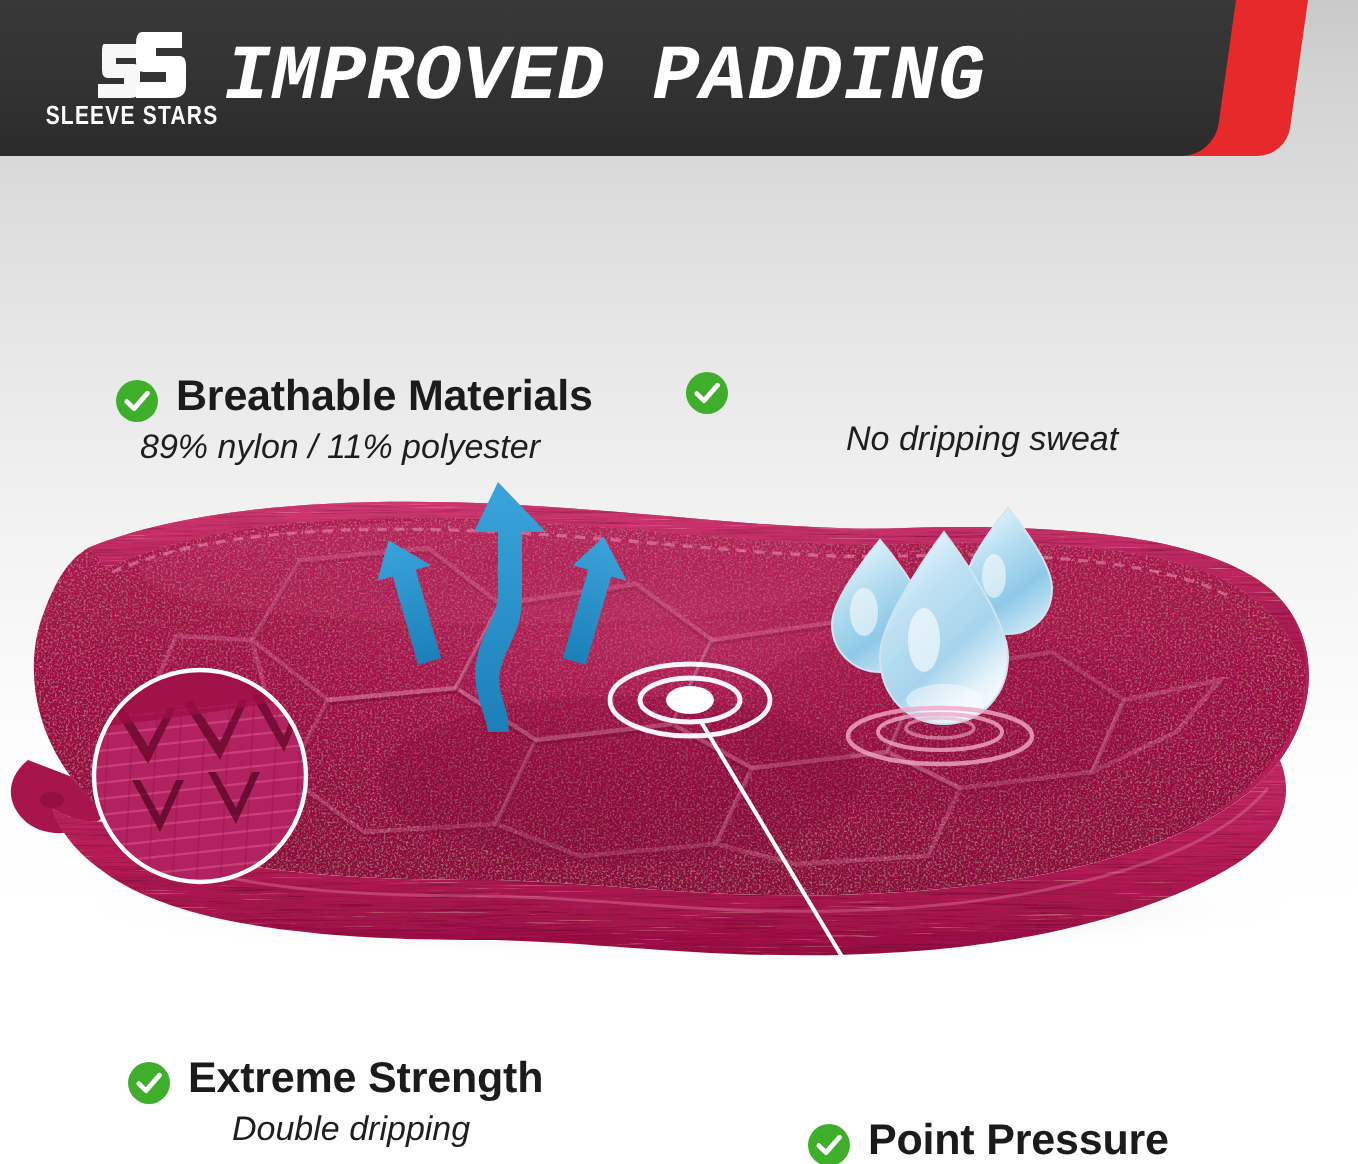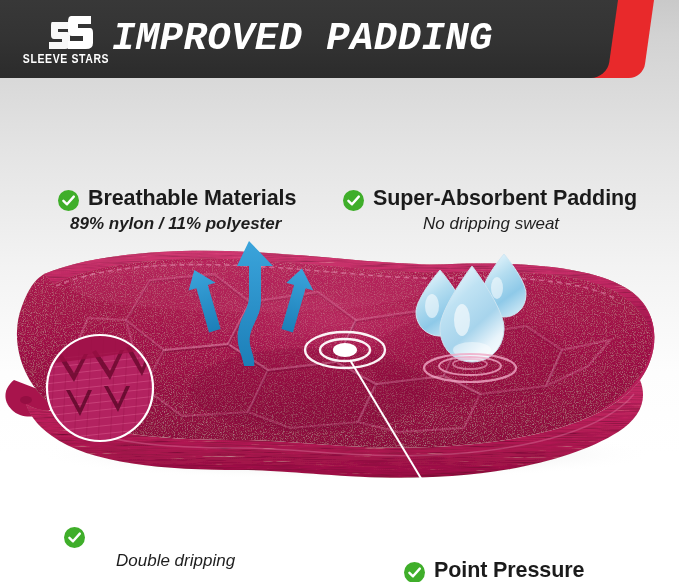--- a/index.html
+++ b/index.html
@@ -135,21 +135,21 @@
   .feature-sub {
     font-size: 17px;
     font-style: italic;
     color: #1e1e1e;
     white-space: nowrap;
     margin-top: 3px;
     font-family: "Liberation Sans", sans-serif;
   }
 
   #feat-breathable { left: 58px;  top: 186px; }
-  #feat-breathable .feature-sub { margin-left: 12px; font-weight: bold; }
+  #feat-breathable .feature-sub { margin-left: 12px; }
 
   #feat-absorbent  { left: 343px; top: 186px; }
   #feat-absorbent  .feature-sub { margin-left: 80px; }
 
   #feat-strength   { left: 64px;  top: 527px; }
   #feat-strength   .feature-sub { margin-left: 52px; }
 
   #feat-pressure   { left: 404px; top: 558px; }
   #feat-pressure   .feature-sub { margin-left: 14px; }
 
@@ -426,33 +426,33 @@
   </div>
 
   <div class="feature" id="feat-absorbent">
     <div class="feature-head">
       <span class="check-icon">
         <svg width="21" height="21" viewBox="0 0 21 21">
           <circle cx="10.5" cy="10.5" r="10.5" fill="#3fae2a"></circle>
           <path d="M5.4 10.8 L9 14.3 L15.8 6.6" fill="none" stroke="#ffffff" stroke-width="2.4" stroke-linecap="round" stroke-linejoin="round"></path>
         </svg>
       </span>
-      <span class="feature-title">Super-Absorbent Padding</span>
     </div>
     <div class="feature-sub">No dripping sweat</div>
   </div>
 
   <div class="feature" id="feat-strength">
     <div class="feature-head">
       <span class="check-icon">
         <svg width="21" height="21" viewBox="0 0 21 21">
           <circle cx="10.5" cy="10.5" r="10.5" fill="#3fae2a"></circle>
           <path d="M5.4 10.8 L9 14.3 L15.8 6.6" fill="none" stroke="#ffffff" stroke-width="2.4" stroke-linecap="round" stroke-linejoin="round"></path>
         </svg>
       </span>
+      <span class="feature-title">Extreme Strength</span>
     </div>
     <div class="feature-sub">Double dripping</div>
   </div>
 
   <div class="feature" id="feat-pressure">
     <div class="feature-head">
       <span class="check-icon">
         <svg width="21" height="21" viewBox="0 0 21 21">
           <circle cx="10.5" cy="10.5" r="10.5" fill="#3fae2a"></circle>
           <path d="M5.4 10.8 L9 14.3 L15.8 6.6" fill="none" stroke="#ffffff" stroke-width="2.4" stroke-linecap="round" stroke-linejoin="round"></path>

